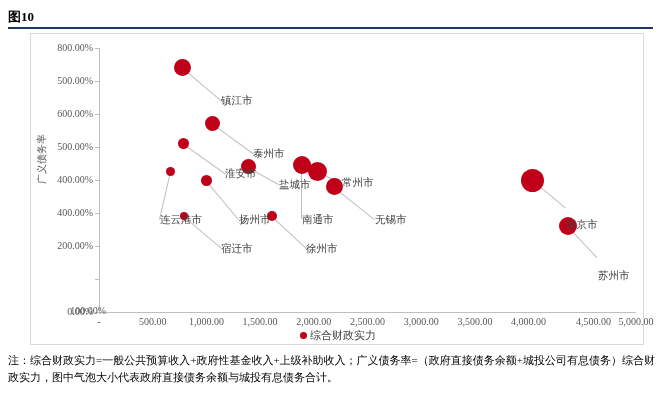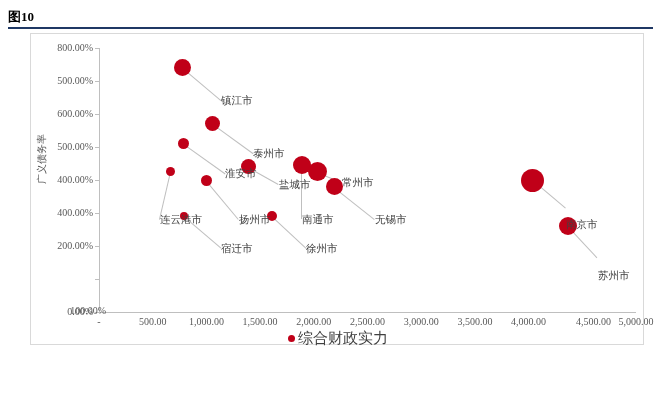--- a/index.html
+++ b/index.html
@@ -52,21 +52,21 @@
     position:absolute;border-radius:50%;background:#c00018;
   }
   .pt-label{
     position:absolute;font-size:10.5px;color:#404040;white-space:nowrap;
     line-height:11px;
   }
   .leader{position:absolute;background:#bfbfbf;height:1px;transform-origin:0 0;}
   
   #legend{
     position:absolute;left:0;top:294px;width:614px;text-align:center;
-    font-size:15px;color:#404040;
+    font-size:11px;color:#404040;
   }
   #legend .dot{
     display:inline-block;width:7px;height:7px;border-radius:50%;
     background:#c00018;margin-right:3px;vertical-align:middle;
   }
   #legend .lbl{vertical-align:middle;}
   
   #notes{
     position:absolute;left:8px;top:352px;width:648px;
     font-family:"Liberation Serif","DejaVu Serif",serif;
@@ -171,13 +171,14 @@
         <div class="pt-label" style="left: 567px; top: 219px; color: rgb(64, 64, 64); margin-top: 17px;">苏州市</div>
       </div>
 
     <div id="legend">
       <span class="dot"></span><span class="lbl">综合财政实力</span>
     </div>
   </div>
 </div>
 
 <div id="notes">
+  <span class="line">注：综合财政实力=一般公共预算收入+政府性基金收入+上级补助收入；广义债务率=（政府直接债务余额+城投公司有息债务）综合财政实力，图中气泡大小代表政府直接债务余额与城投有息债务合计。</span>
 </div>
 
 </body></html>

